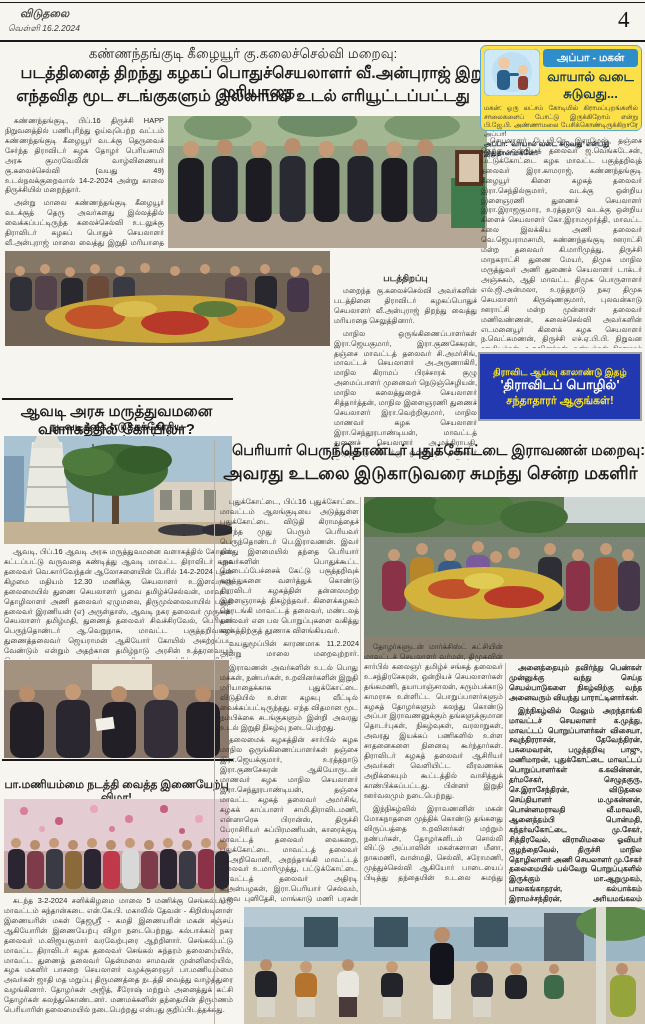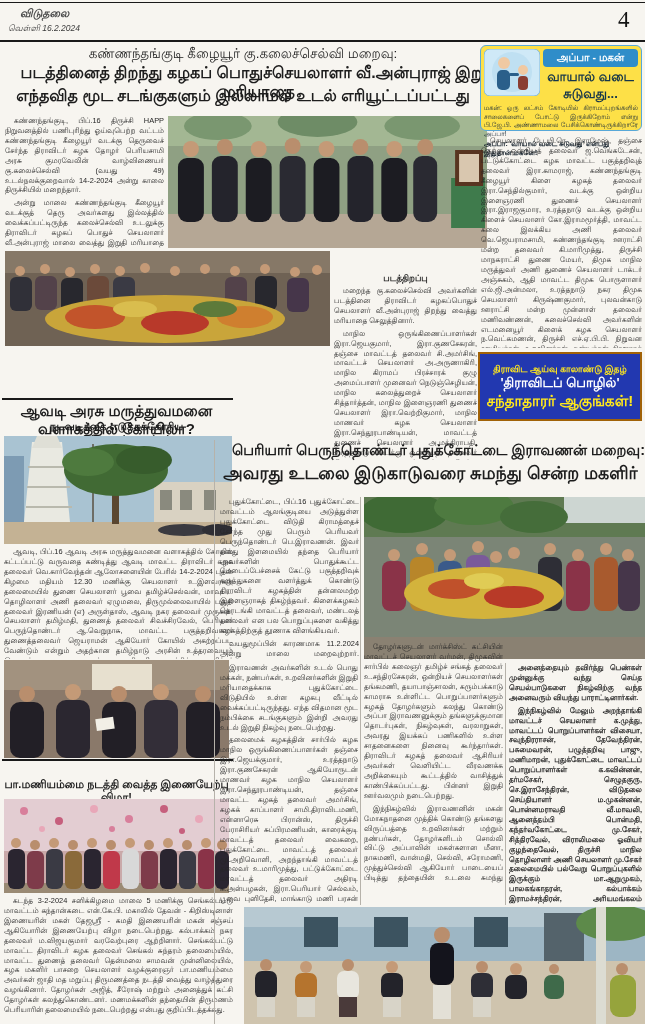--- a/index.html
+++ b/index.html
@@ -25,25 +25,25 @@
   .capttl{font-size:8.6px;font-weight:bold;text-align:center;margin:1px 0 2px 0;}
   
   .cartoon{border:1.5px solid #58a8d8;border-radius:6px;background:#fde047;padding:3px;box-sizing:border-box;}
   .cartoon-head{background:#2f8dc9;color:#fff;font-weight:bold;font-size:10.5px;text-align:center;
                 border-radius:4px;padding:2px 0;}
   .cartoon-sub{font-size:13px;font-weight:bold;text-align:center;color:#16364a;margin:2px 0 1px 0;}
   .cartoon-body{font-size:6.6px;line-height:1.3;text-align:justify;color:#1e2e3a;}
   .cartoon-punch{font-size:6.9px;line-height:1.25;font-weight:bold;color:#101d28;margin-top:2px;}
   .cartoon-row{display:flex;gap:3px;}
   
-  .subbox{background:#2238b0;border:2px solid #a16207;box-sizing:border-box;text-align:center;
+  .subbox{background:#2238b0;border:2px solid #a3a3a3;box-sizing:border-box;text-align:center;
           display:flex;flex-direction:column;justify-content:center;gap:1px;}
   .sub1{color:#ffe81c;font-size:9px;font-weight:bold;line-height:1.15;}
   .sub2{color:#ffffff;font-size:13px;font-weight:bold;line-height:1.15;}
-  .sub3{color:#ffe81c;font-size:15px;font-weight:bold;line-height:1.15;}
+  .sub3{color:#ffe81c;font-size:11px;font-weight:bold;line-height:1.15;}
 </style>
 </head>
 <body>
 
 <div class="page">
 
   <div class="abs rule" style="left:0;top:2px;width:645px;height:1px;"></div>
   <div class="abs masthead" style="left:20px;top:9px;font-family:Liberation Mono, monospace;">விடுதலை</div>
   <div class="abs dateline" style="left:8px;top:24px;font-style:italic;">வெள்ளி 16.2.2024</div>
   <div class="abs pagenum" style="left:618px;top:8px;">4</div>

